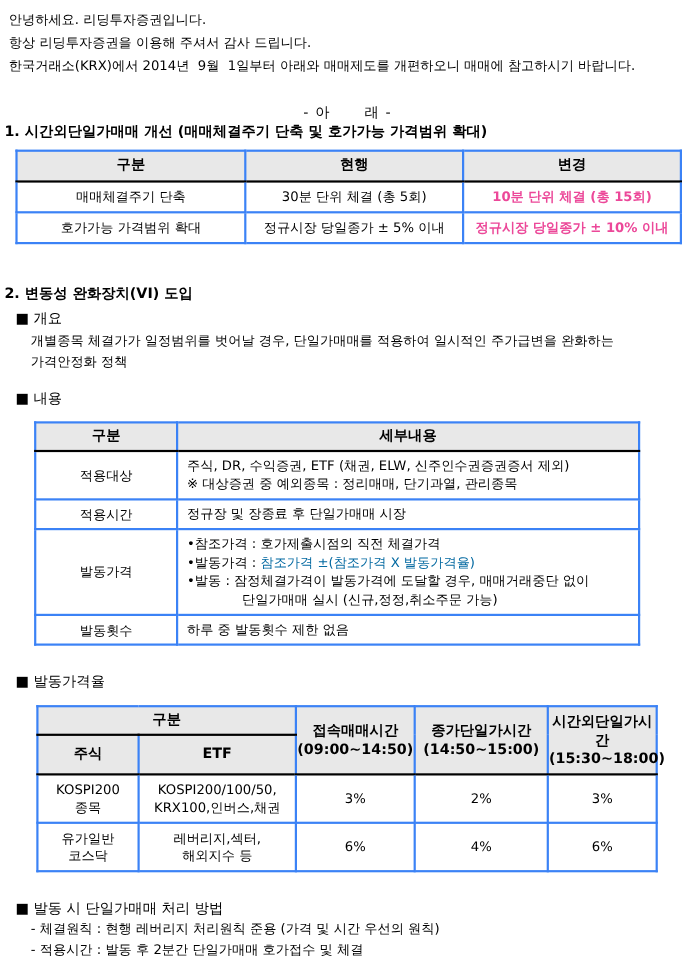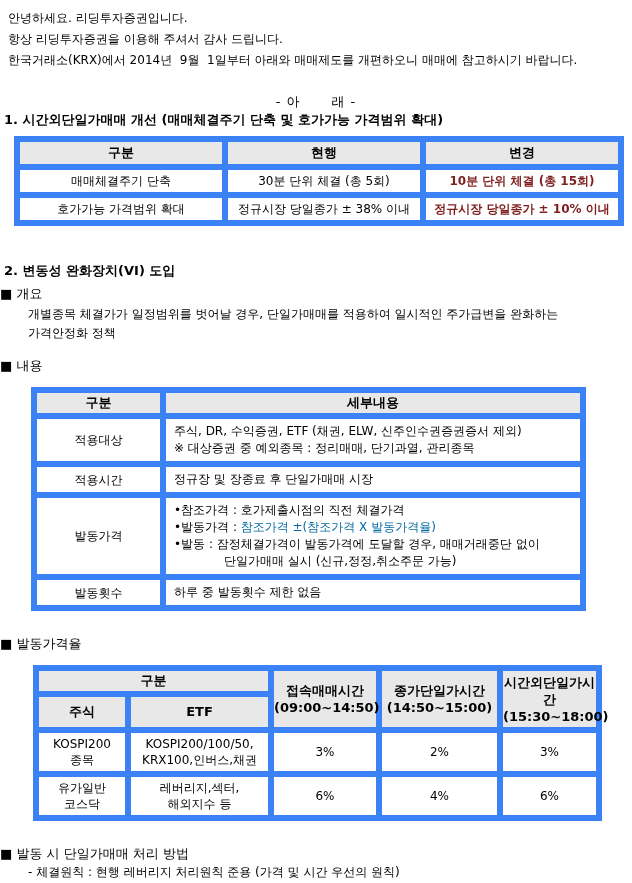--- a/index.html
+++ b/index.html
@@ -12,35 +12,35 @@
   .page { width: 632px; padding-top: 8px; }
   [data-bind] { white-space: pre-wrap; }
 
   .intro { margin-left: 8px; line-height: 21px; }
   .divider { margin-top: 22px; text-align: center; font-size: 13px; letter-spacing: 1px; }
 
   .sec-title { font-weight: bold; font-size: 13px; margin-left: 4px; }
   .sec1-title { }
   .sec2-title { margin-top: 36px; }
 
-  .sub-label { font-weight: normal; font-size: 13px; margin-top: 5px; }
+  .sub-label { font-weight: normal; font-size: 13px; margin-left: 14px; margin-top: 5px; }
   .para { margin-left: 28px; line-height: 19px; margin-top: 2px; }
   .sub-line { margin-left: 28px; line-height: 19px; }
 
   table { border-collapse: collapse; border: 2px solid #000; table-layout: fixed; }
-  th, td { border: 6px solid #3b82f6; vertical-align: middle; line-height: 16px; }
+  th, td { border: 2px solid #3b82f6; vertical-align: middle; line-height: 16px; }
   th { background: #e8e8e8; font-weight: bold; font-size: 13px; text-align: center; }
   thead th { border-bottom: 2px solid #000; }
   td { text-align: center; }
 
   .t1 { width: 604px; margin: 7px 0 0 14px; }
   .t1 col.c1 { width: 208px; } .t1 col.c2 { width: 198px; } .t1 col.c3 { width: 198px; }
   .t1 th { height: 28px; }
   .t1 td { height: 28px; }
-  .red-bold { color: #7f1d1d; font-weight: bold; margin-left: 26px; }
+  .red-bold { color: #ec4899; font-weight: bold; margin-left: 26px; }
   .red-text { color: #0369a1; }
 
   .t2 { width: 549px; margin: 12px 0 0 31px; }
   .t2 col.c1 { width: 129px; } .t2 col.c2 { width: 420px; }
   .t2 th { height: 26px; }
   .t2 td.detail { text-align: left; padding: 4px 8px; line-height: 17px; }
   .t2 tr.r1 td { height: 44px; }
   .t2 tr.r2 td { height: 26px; }
   .t2 tr.r3 td { height: 76px; }
   .t2 tr.r4 td { height: 26px; }
@@ -86,21 +86,21 @@
       </tr>
     </thead>
     <tbody>
       <tr>
         <td data-bind="section1.table.rows.0.category">매매체결주기 단축</td>
         <td data-bind="section1.table.rows.0.current">30분 단위 체결 (총 5회)</td>
         <td class="red-bold" data-bind="section1.table.rows.0.changed">10분 단위 체결 (총 15회)</td>
       </tr>
       <tr>
         <td data-bind="section1.table.rows.1.category">호가가능 가격범위 확대</td>
-        <td data-bind="section1.table.rows.1.current">정규시장 당일종가 ± 38% 이내</td>
+        <td data-bind="section1.table.rows.1.current">정규시장 당일종가 ± 5% 이내</td>
         <td class="red-bold" data-bind="section1.table.rows.1.changed">정규시장 당일종가 ± 10% 이내</td>
       </tr>
     </tbody>
   </table>
 
   <div class="sec-title sec2-title" data-bind="section2.title">2. 변동성 완화장치(VI) 도입</div>
 
   <div class="sub-label" data-bind="section2.overview_label">■ 개요</div>
   <div class="para" data-bind="section2.overview_text">개별종목 체결가가 일정범위를 벗어날 경우, 단일가매매를 적용하여 일시적인 주가급변을 완화하는
 가격안정화 정책</div>

